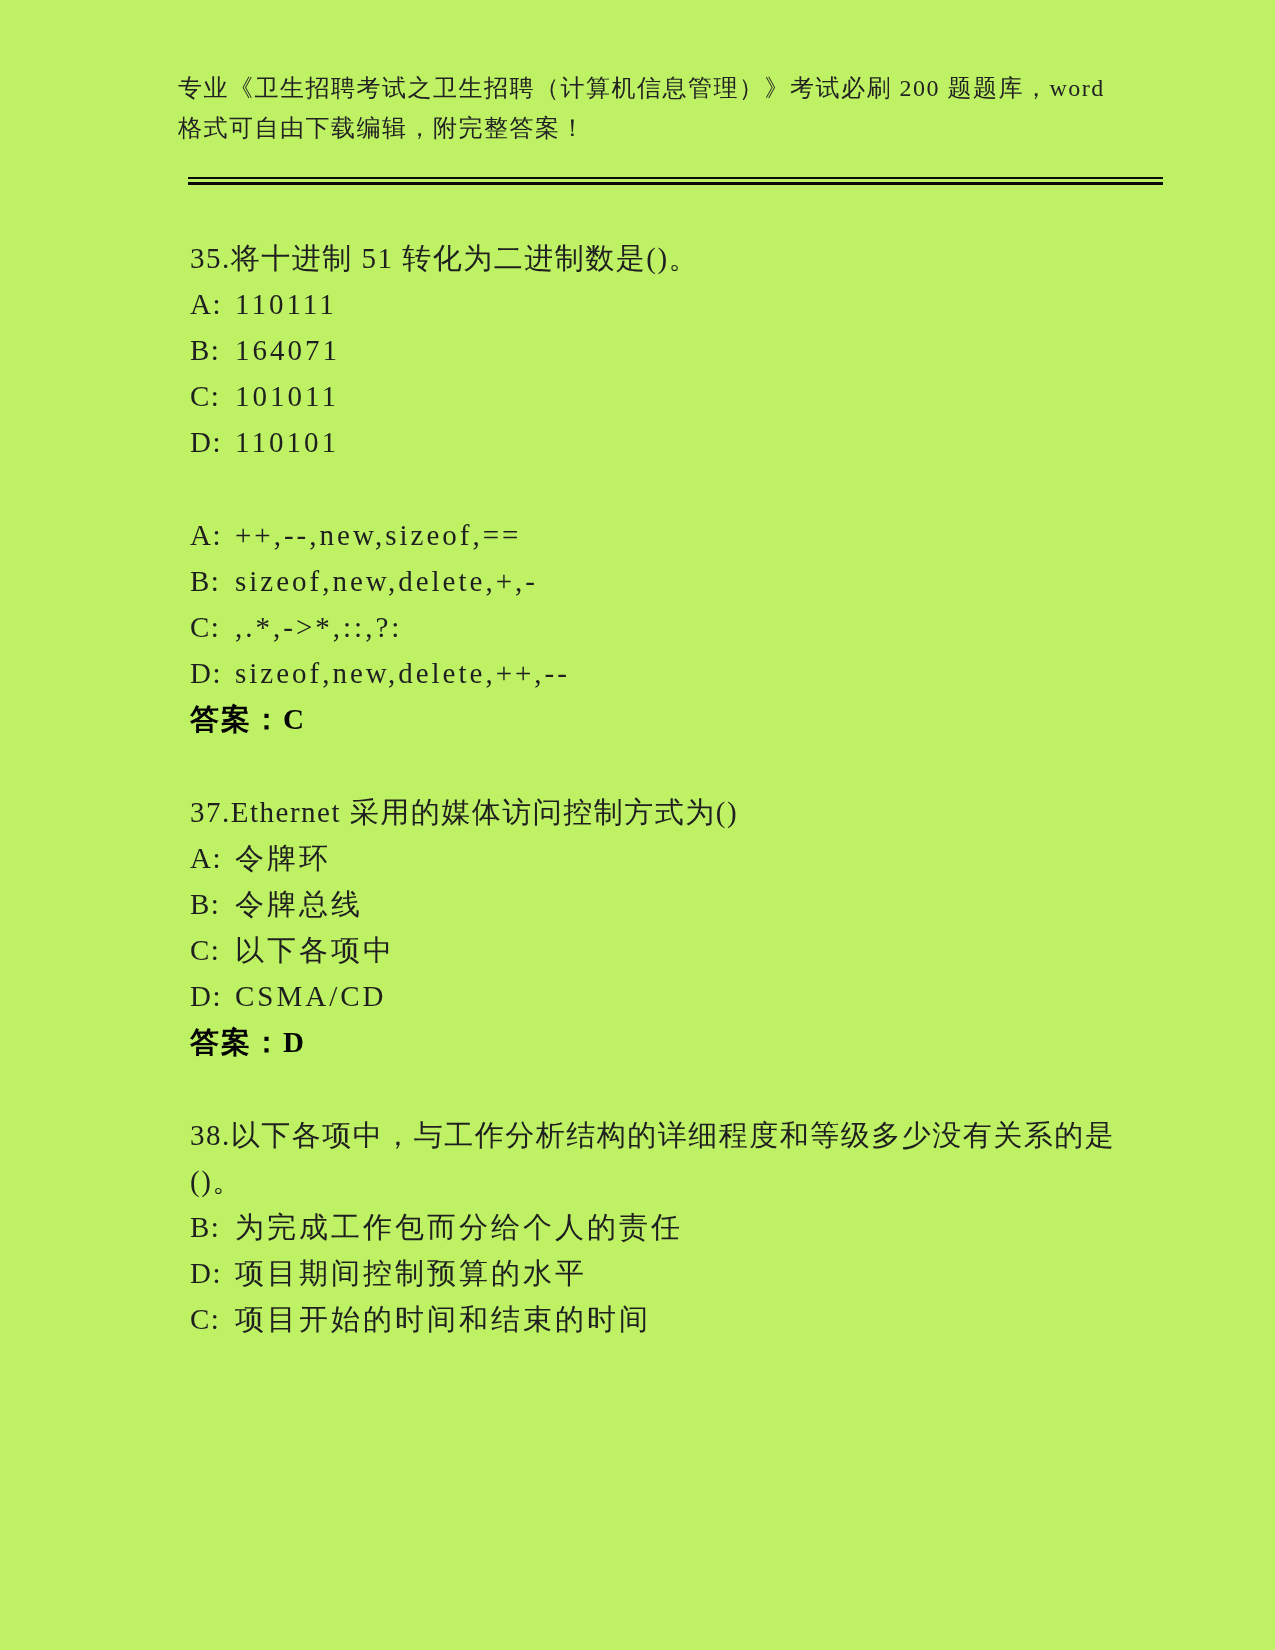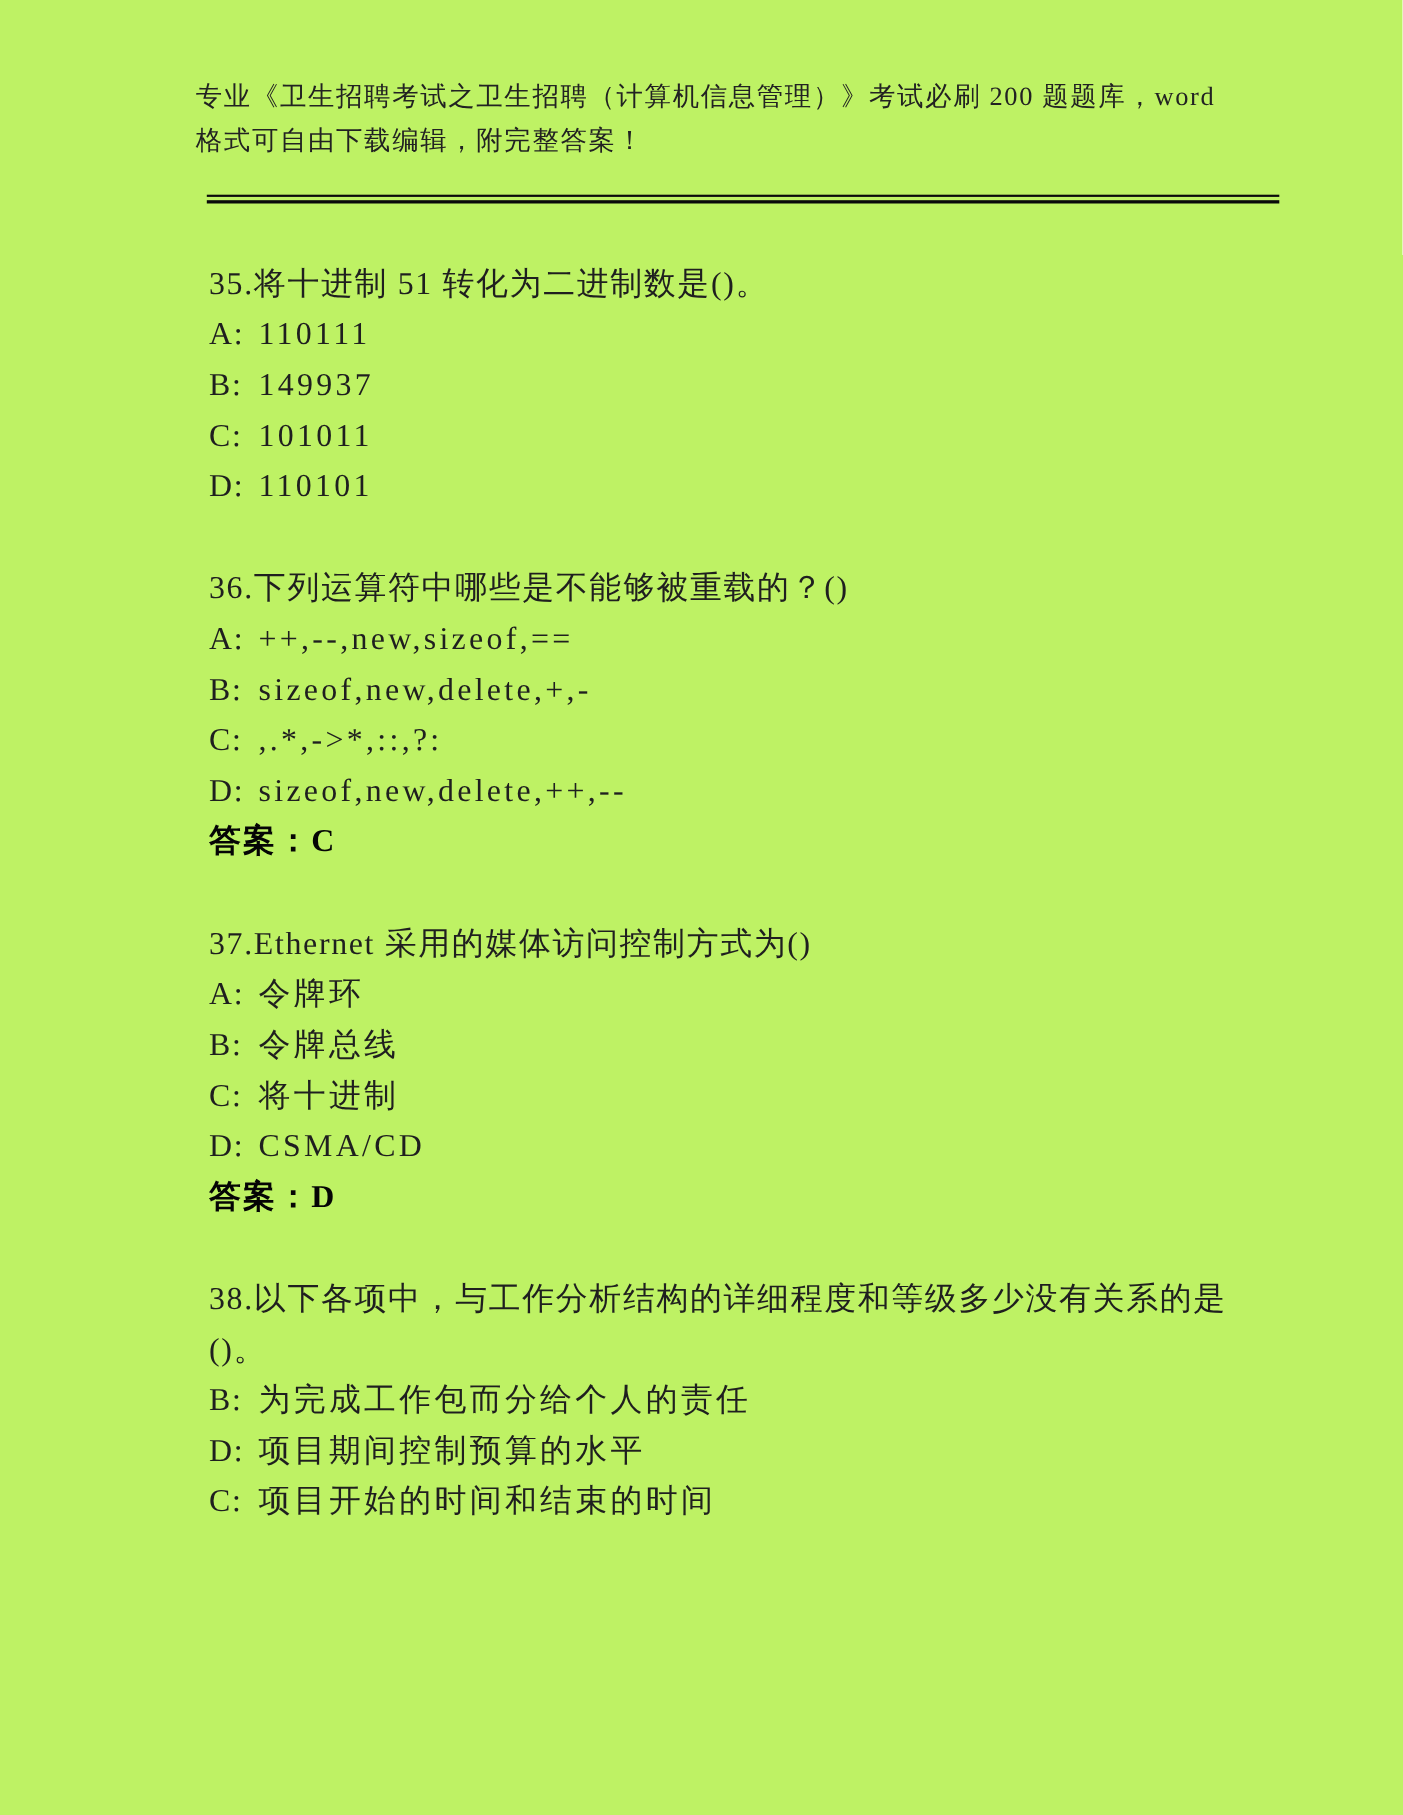--- a/index.html
+++ b/index.html
@@ -85,49 +85,46 @@
 
     <div class="double-rule"></div>
 
     <div class="question-list">
   <div class="question-block">
     <div class="question-text-wrap">
             <div class="line question-text">35.将十进制 51 转化为二进制数是()。</div>
           </div>
     <div class="options-wrap">
             <div class="line option-row"><span class="option-label">A:</span><span class="option-value">110111</span></div>
-            <div class="line option-row"><span class="option-label">B:</span><span class="option-value">149937</span></div>
+            <div class="line option-row"><span class="option-label">B:</span><span class="option-value">164071</span></div>
             <div class="line option-row"><span class="option-label">C:</span><span class="option-value">101011</span></div>
             <div class="line option-row"><span class="option-label">D:</span><span class="option-value">110101</span></div>
           </div>
   </div>
 
   <div class="question-block">
-    <div class="question-text-wrap">
-            <div class="line question-text">36.下列运算符中哪些是不能够被重载的？()</div>
-          </div>
     <div class="options-wrap">
             <div class="line option-row"><span class="option-label">A:</span><span class="option-value">++,--,new,sizeof,==</span></div>
             <div class="line option-row"><span class="option-label">B:</span><span class="option-value">sizeof,new,delete,+,-</span></div>
             <div class="line option-row"><span class="option-label">C:</span><span class="option-value">,.*,-&gt;*,::,?:</span></div>
             <div class="line option-row"><span class="option-label">D:</span><span class="option-value">sizeof,new,delete,++,--</span></div>
           </div>
     <div class="answer-wrap">
             <div class="line answer-line">答案：C</div>
           </div>
   </div>
 
   <div class="question-block">
     <div class="question-text-wrap">
             <div class="line question-text">37.Ethernet 采用的媒体访问控制方式为()</div>
           </div>
     <div class="options-wrap">
             <div class="line option-row"><span class="option-label">A:</span><span class="option-value">令牌环</span></div>
             <div class="line option-row"><span class="option-label">B:</span><span class="option-value">令牌总线</span></div>
-            <div class="line option-row"><span class="option-label">C:</span><span class="option-value">将十进制</span></div>
+            <div class="line option-row"><span class="option-label">C:</span><span class="option-value">以下各项中</span></div>
             <div class="line option-row"><span class="option-label">D:</span><span class="option-value">CSMA/CD</span></div>
           </div>
     <div class="answer-wrap">
             <div class="line answer-line">答案：D</div>
           </div>
   </div>
 
   <div class="question-block">
     <div class="question-text-wrap">
             <div class="line question-text">38.以下各项中，与工作分析结构的详细程度和等级多少没有关系的是</div>

